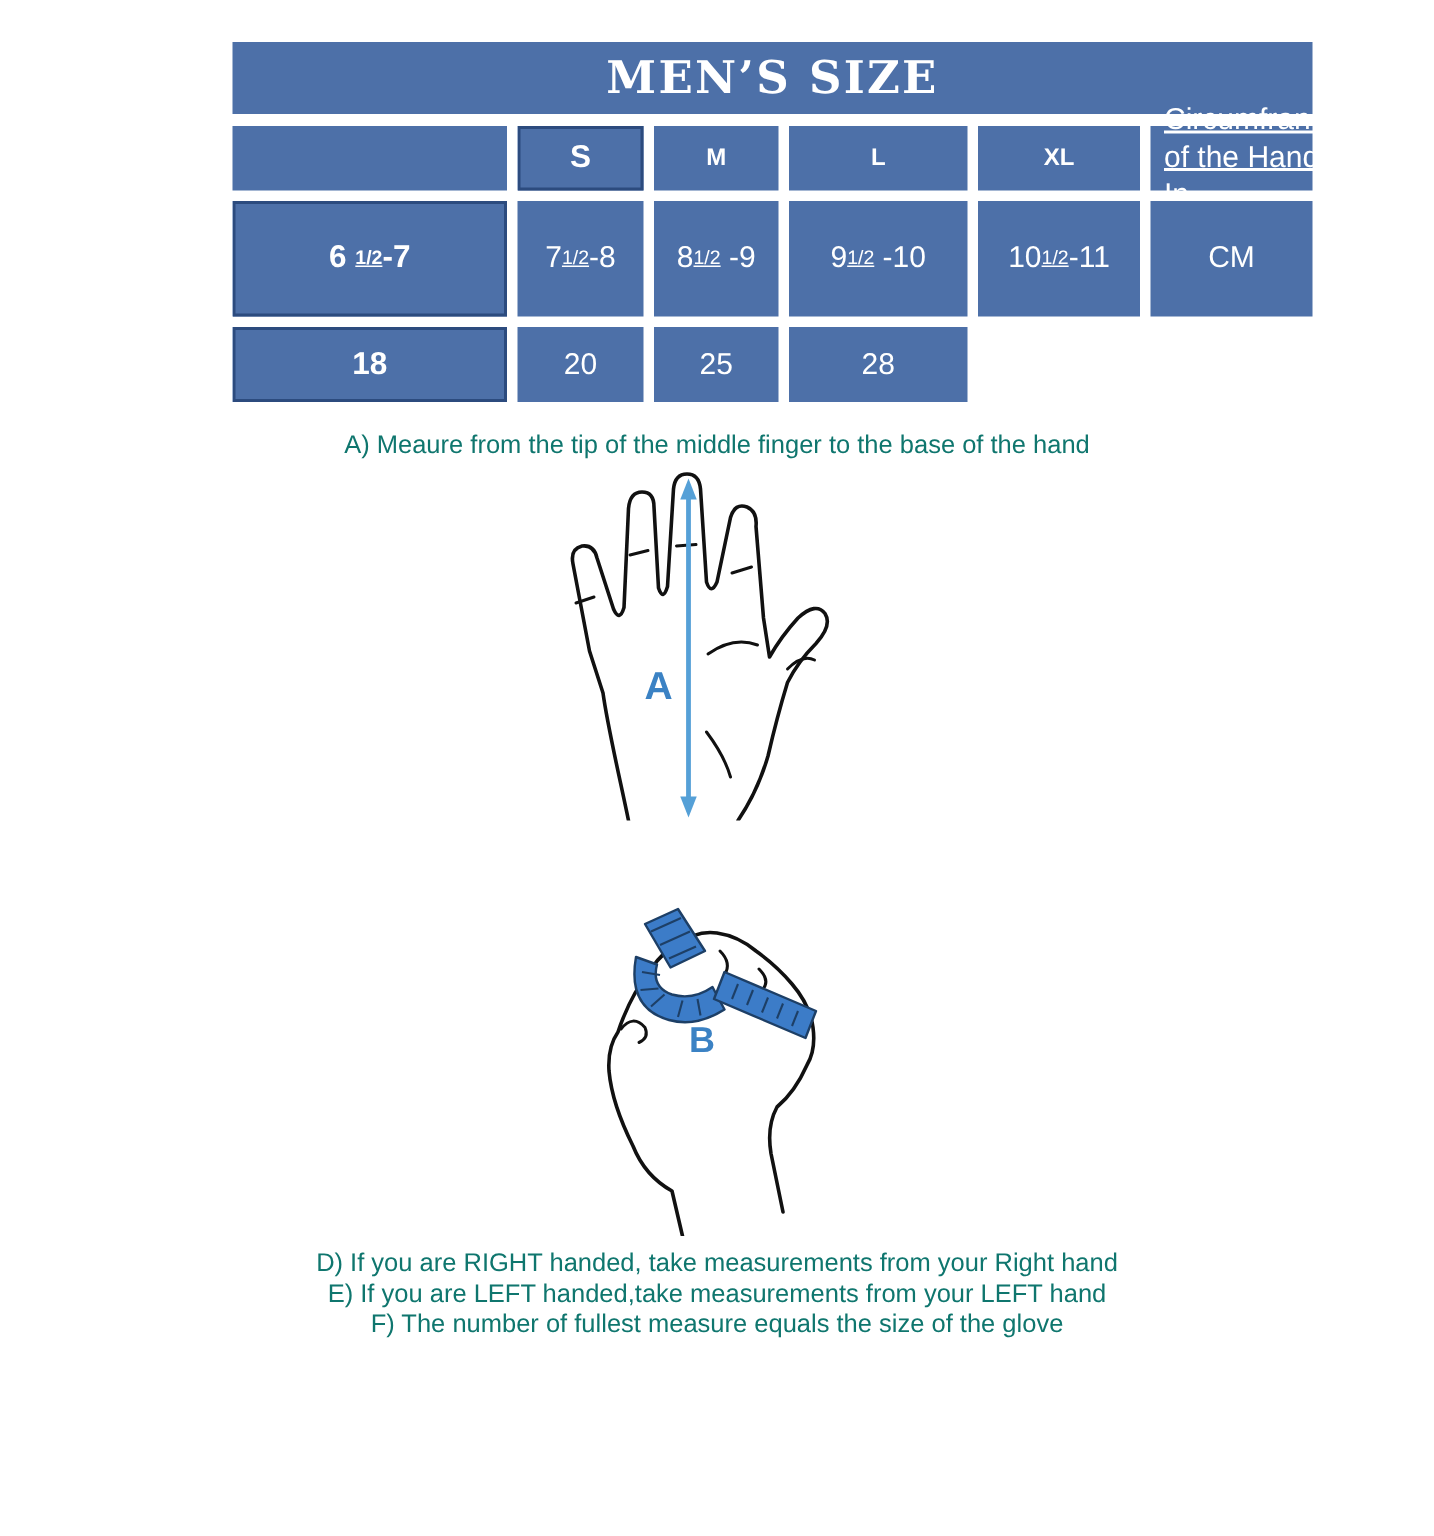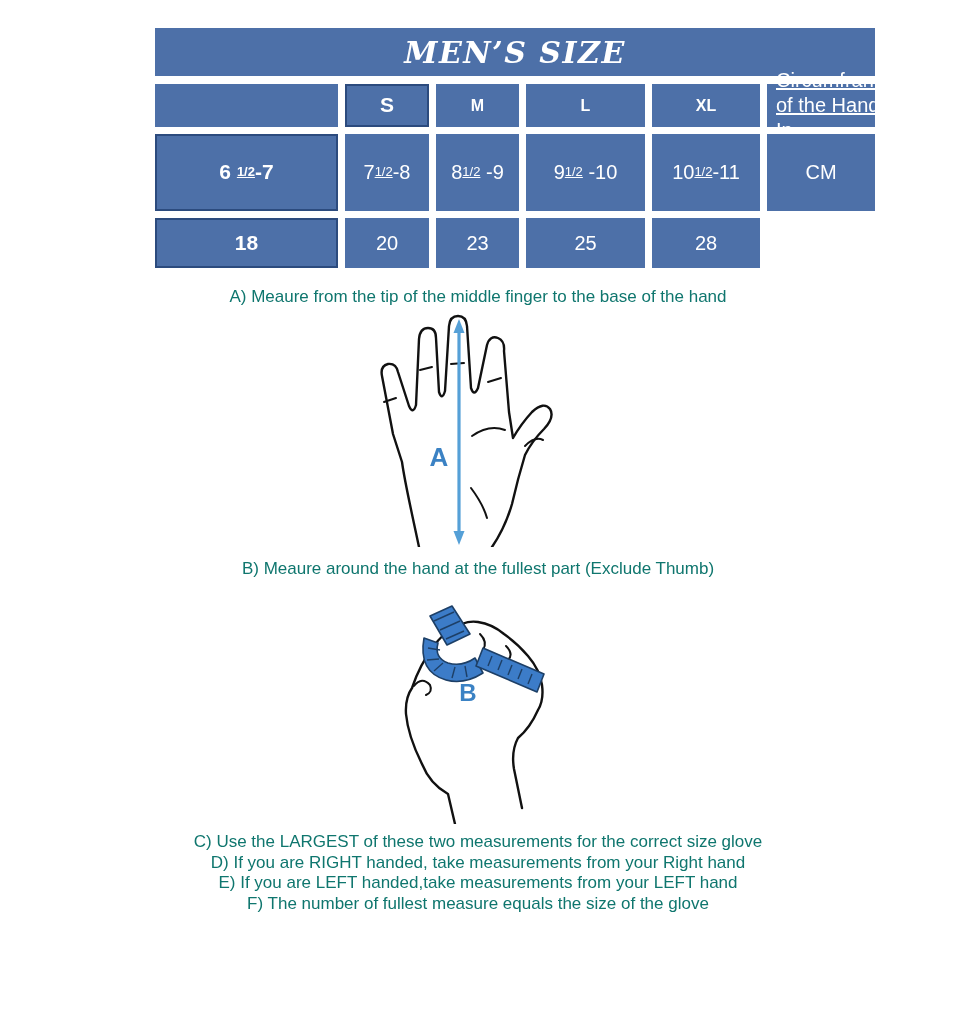--- a/index.html
+++ b/index.html
@@ -3,21 +3,21 @@
 <meta charset="utf-8">
 <style>
   * { margin:0; padding:0; box-sizing:border-box; }
   body { background:#fff; font-family:"Liberation Sans", sans-serif; }
   .page { position:relative; width:956px; height:1024px; background:#ffffff; overflow:hidden; }
 
   
   .size-table { position:absolute; left:155px; top:28px; width:720px; }
   .title-bar {
     height:48px; background:#4d70a8; margin-bottom:8px;
-    display:flex; align-items:center; justify-content:center;font-style:italic;
+    display:flex; align-items:center; justify-content:center;
   }
   .title-bar span {
     font-family:"DejaVu Serif", serif; font-weight:700; font-size:30px;
     color:#ffffff; letter-spacing:1.5px;
   }
   .grid {
     display:grid;
     grid-template-columns:183px 84px 83px 119px 108px 108px;
     grid-template-rows:43px 77px 50px;
     gap:7px;
@@ -92,21 +92,20 @@
         </div>
       <div class="cell val">
           <span>10</span>
           <span class="frac">1/2</span>
           <span>-11</span>
         </div>
 
       <div class="cell">CM</div>
       <div class="cell hl">18</div>
       <div class="cell">20</div>
-      <div class="cell">23</div>
       <div class="cell">25</div>
       <div class="cell">28</div>
     </div>
   </div>
 
   <div class="note note-a">A) Meaure from the tip of the middle finger to the base of the hand</div>
 
   <div class="illus illus-a">
     <svg width="190" height="235" viewBox="0 0 190 235">
 
@@ -124,21 +123,20 @@
 
       <g>
         <line x1="84" y1="20" x2="84" y2="220" stroke="#55a0d7" stroke-width="3.2"></line>
         <polygon points="84,7 78.5,21 89.5,21" fill="#55a0d7"></polygon>
         <polygon points="84,233 78.5,219 89.5,219" fill="#55a0d7"></polygon>
       </g>
       <text class="diagram-letter" x="64" y="154" text-anchor="middle">A</text>
     </svg>
   </div>
 
-  <div class="note note-b">B) Meaure around the hand at the fullest part (Exclude Thumb)</div>
 
   <div class="illus illus-b">
     <svg width="190" height="236" viewBox="0 0 190 236">
 
       <path d="M67 236 L60 206 Q42 196 34 176 Q20 148 18 126 Q17 110 24 100 Q32 76 46 58 Q54 46 64 42 Q76 32 90 34 Q104 36 116 46 Q130 56 140 68 Q152 82 154 97 Q156 112 150 122 Q142 140 130 150 Q123 163 126 181 L134 220" fill="#ffffff" stroke="#111111" stroke-width="2.4" stroke-linecap="round" stroke-linejoin="round"></path>
 
       <g stroke="#111111" stroke-width="2" fill="none" stroke-linecap="round">
         <path d="M92 46 Q100 54 95 62"></path>
         <path d="M118 58 Q126 66 120 72"></path>
         <path d="M26 98 Q34 88 42 97 Q45 104 38 107"></path>
@@ -169,19 +167,18 @@
             <path d="M124 77 L120 87"></path>
           <path d="M134 81 L130 91"></path>
             <path d="M144 86 L140 96"></path>
         </g>
       </g>
       <text class="diagram-letter" x="80" y="113" text-anchor="middle" style="font-size:24px">B</text>
     </svg>
   </div>
 
   <div class="note note-block">
-    <div>C) Use the LARGEST of these two measurements for the correct size glove</div>
     <div>D) If you are RIGHT handed, take measurements from your Right hand</div>
     <div>E) If you are LEFT handed,take measurements from your LEFT hand</div>
     <div>F) The number of fullest measure equals the size of the glove</div>
   </div>
 
 </div>
 
 </body></html>

